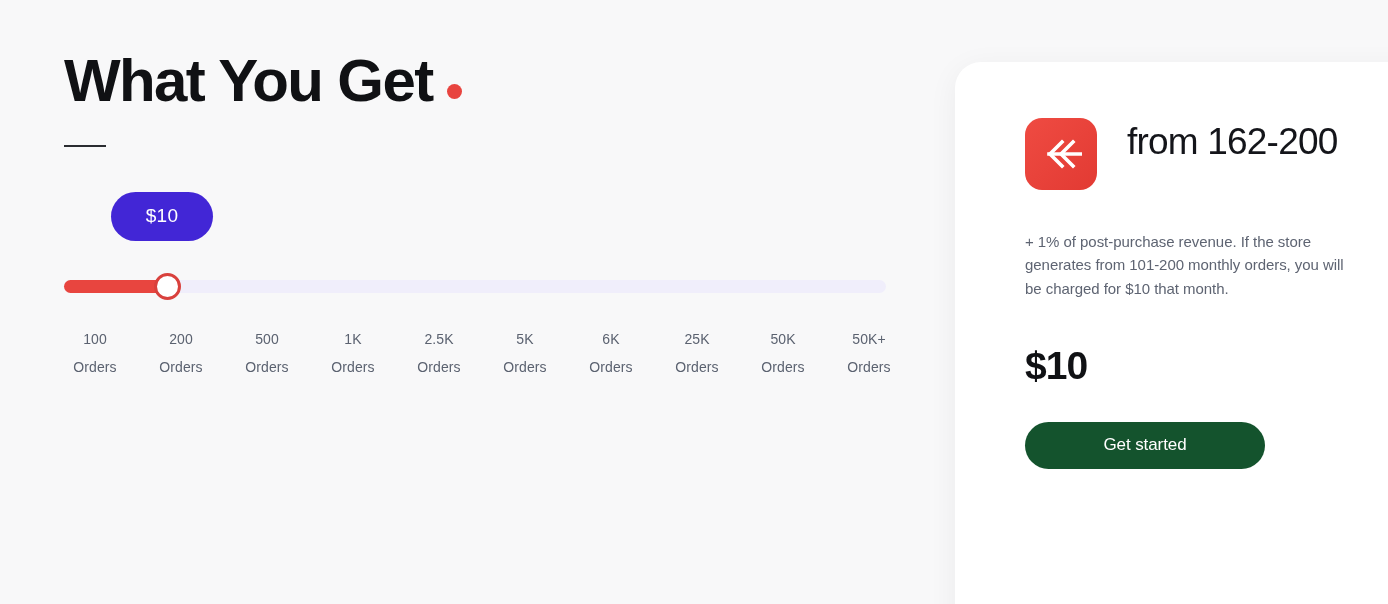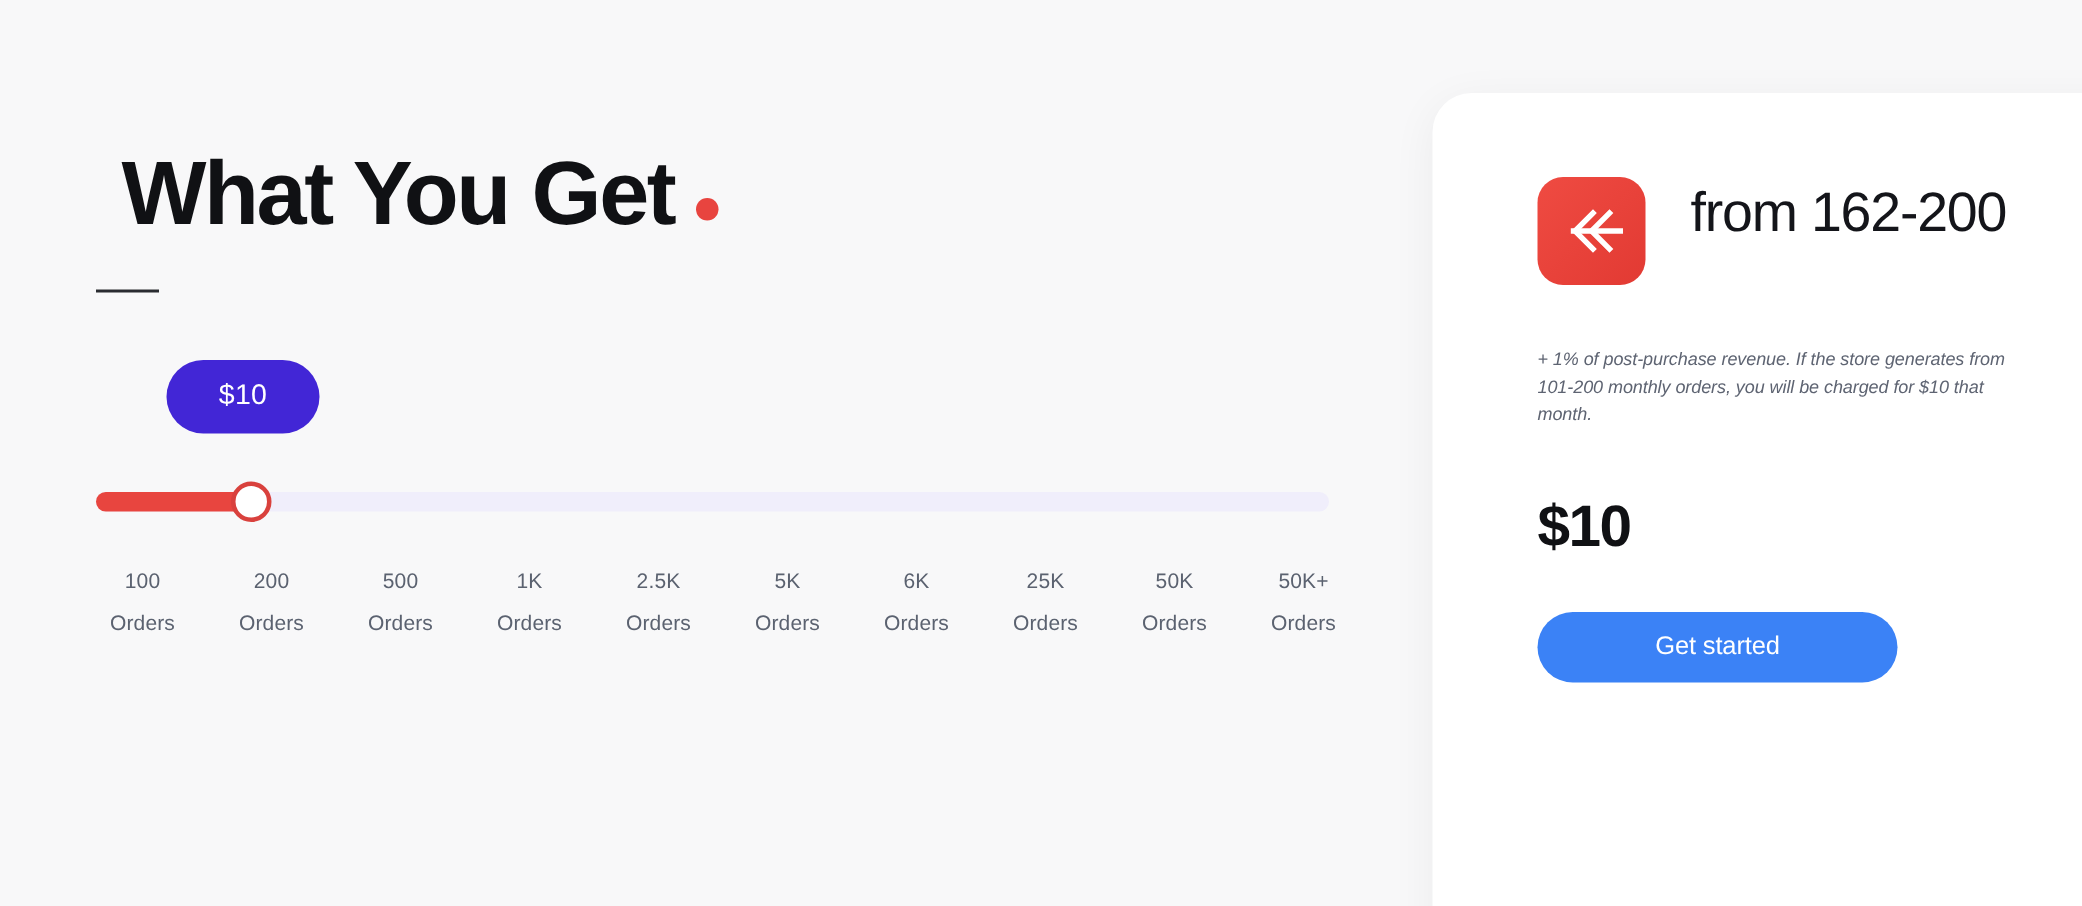--- a/index.html
+++ b/index.html
@@ -19,22 +19,22 @@
 
   
   .left-col {
     position: absolute;
     left: 64px;
     top: 0;
     width: 860px;
   }
 
   .page-title {
-    margin: 17px;
-    padding-top: 80px;
+    margin: 0;
+    padding-top: 49px;
     font-size: 60px;
     line-height: 1.06;
     font-weight: 700;
     letter-spacing: -1.6px;
     color: #101114;
     display: flex;
     align-items: baseline;
     gap: 14px;
     white-space: nowrap;
   }
@@ -182,43 +182,42 @@
     letter-spacing: -0.8px;
     color: #14151a;
     max-width: 215px;
     padding-top: 2px;
   }
 
   .plan-desc {
     margin: 0;
     padding-top: 40px;
     width: 320px;
-    font-size: 12px;
+    font-size: 15px;
     line-height: 1.55;
     color: #5e6472;
     letter-spacing: -0.05px;
-    font-style: italic;
   }
 
   .plan-price {
     margin: 0;
     padding-top: 44px;
     font-size: 39px;
     font-weight: 700;
     letter-spacing: -1px;
     color: #101114;
   }
 
   .cta-button {
     margin-top: 34px;
     width: 240px;
     height: 47px;
     border: none;
     border-radius: 24px;
-    background: #3b82f6;
+    background: #14532d;
     color: #ffffff;
     font-size: 17px;
     font-family: inherit;
     letter-spacing: -0.1px;
     cursor: pointer;
   }
 </style>
 </head>
 <body>
 

